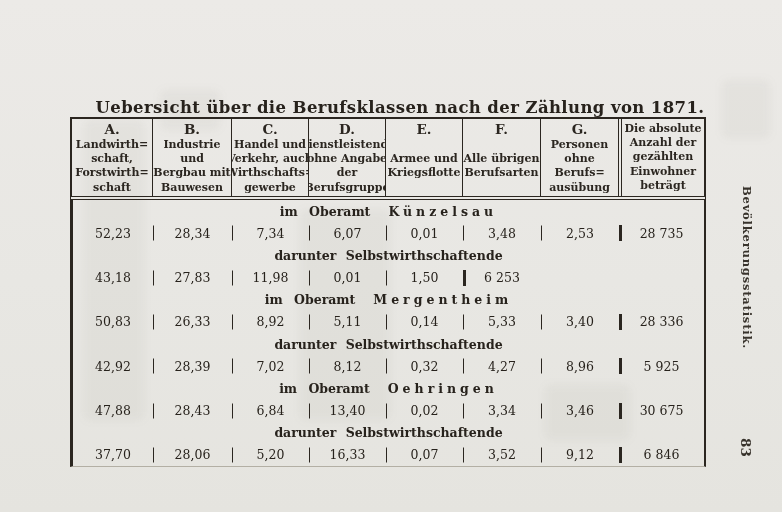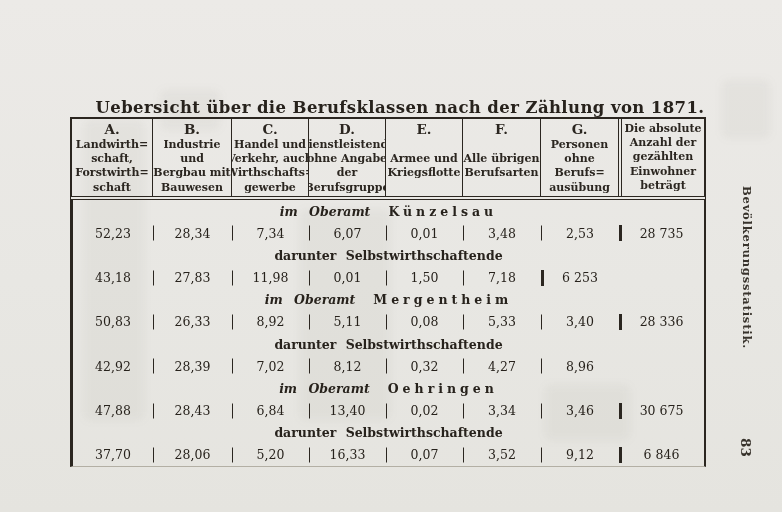--- a/index.html
+++ b/index.html
@@ -64,21 +64,21 @@
     border-right: 2px solid #2b2620;
     border-bottom: 1px solid #b3afa4;
     display: flex; flex-direction: column;
   }
   .row-heading {
     flex: 1;
     display: flex; align-items: center; justify-content: center;
     font-size: 12.5px; font-weight: bold;
     color: #27221c;
   }
-  .heading-prefix { word-spacing: 7px; margin-right: 18px; font-style: italic; }
+  .heading-prefix { word-spacing: 7px; margin-right: 18px; }
   .heading-place  { letter-spacing: 4px; }
   .heading-plain  { word-spacing: 5px; }
   .row-values {
     flex: 1;
     display: grid;
     grid-template-columns: 80px 79px 77px 77px 77px 78px 78px 1fr;
   }
   .cell {
     position: relative;
     display: flex; align-items: center; justify-content: center;
@@ -195,50 +195,50 @@
 
       <div class="row-heading">
         <span class="heading-plain">darunter Selbstwirthschaftende</span>
       </div>
       <div class="row-values">
         <div class="cell">43,18</div>
         <div class="cell">27,83</div>
         <div class="cell">11,98</div>
         <div class="cell">0,01</div>
         <div class="cell">1,50</div>
-        <div class="cell">7,18</div>
         <div class="cell last">6 253</div>
       </div>
 
       <div class="row-heading">
         <span class="heading-prefix">im Oberamt</span>
         <span class="heading-place">Mergentheim</span>
       </div>
       <div class="row-values">
         <div class="cell">50,83</div>
         <div class="cell">26,33</div>
         <div class="cell">8,92</div>
         <div class="cell">5,11</div>
-        <div class="cell">0,08</div>
+        <div class="cell">0,14</div>
         <div class="cell">5,33</div>
         <div class="cell">3,40</div>
         <div class="cell last">28 336</div>
       </div>
 
       <div class="row-heading">
         <span class="heading-plain">darunter Selbstwirthschaftende</span>
       </div>
       <div class="row-values">
         <div class="cell">42,92</div>
         <div class="cell">28,39</div>
         <div class="cell">7,02</div>
         <div class="cell">8,12</div>
         <div class="cell">0,32</div>
         <div class="cell">4,27</div>
         <div class="cell">8,96</div>
+        <div class="cell last">5 925</div>
       </div>
 
       <div class="row-heading">
         <span class="heading-prefix">im Oberamt</span>
         <span class="heading-place">Oehringen</span>
       </div>
       <div class="row-values">
         <div class="cell">47,88</div>
         <div class="cell">28,43</div>
         <div class="cell">6,84</div>

